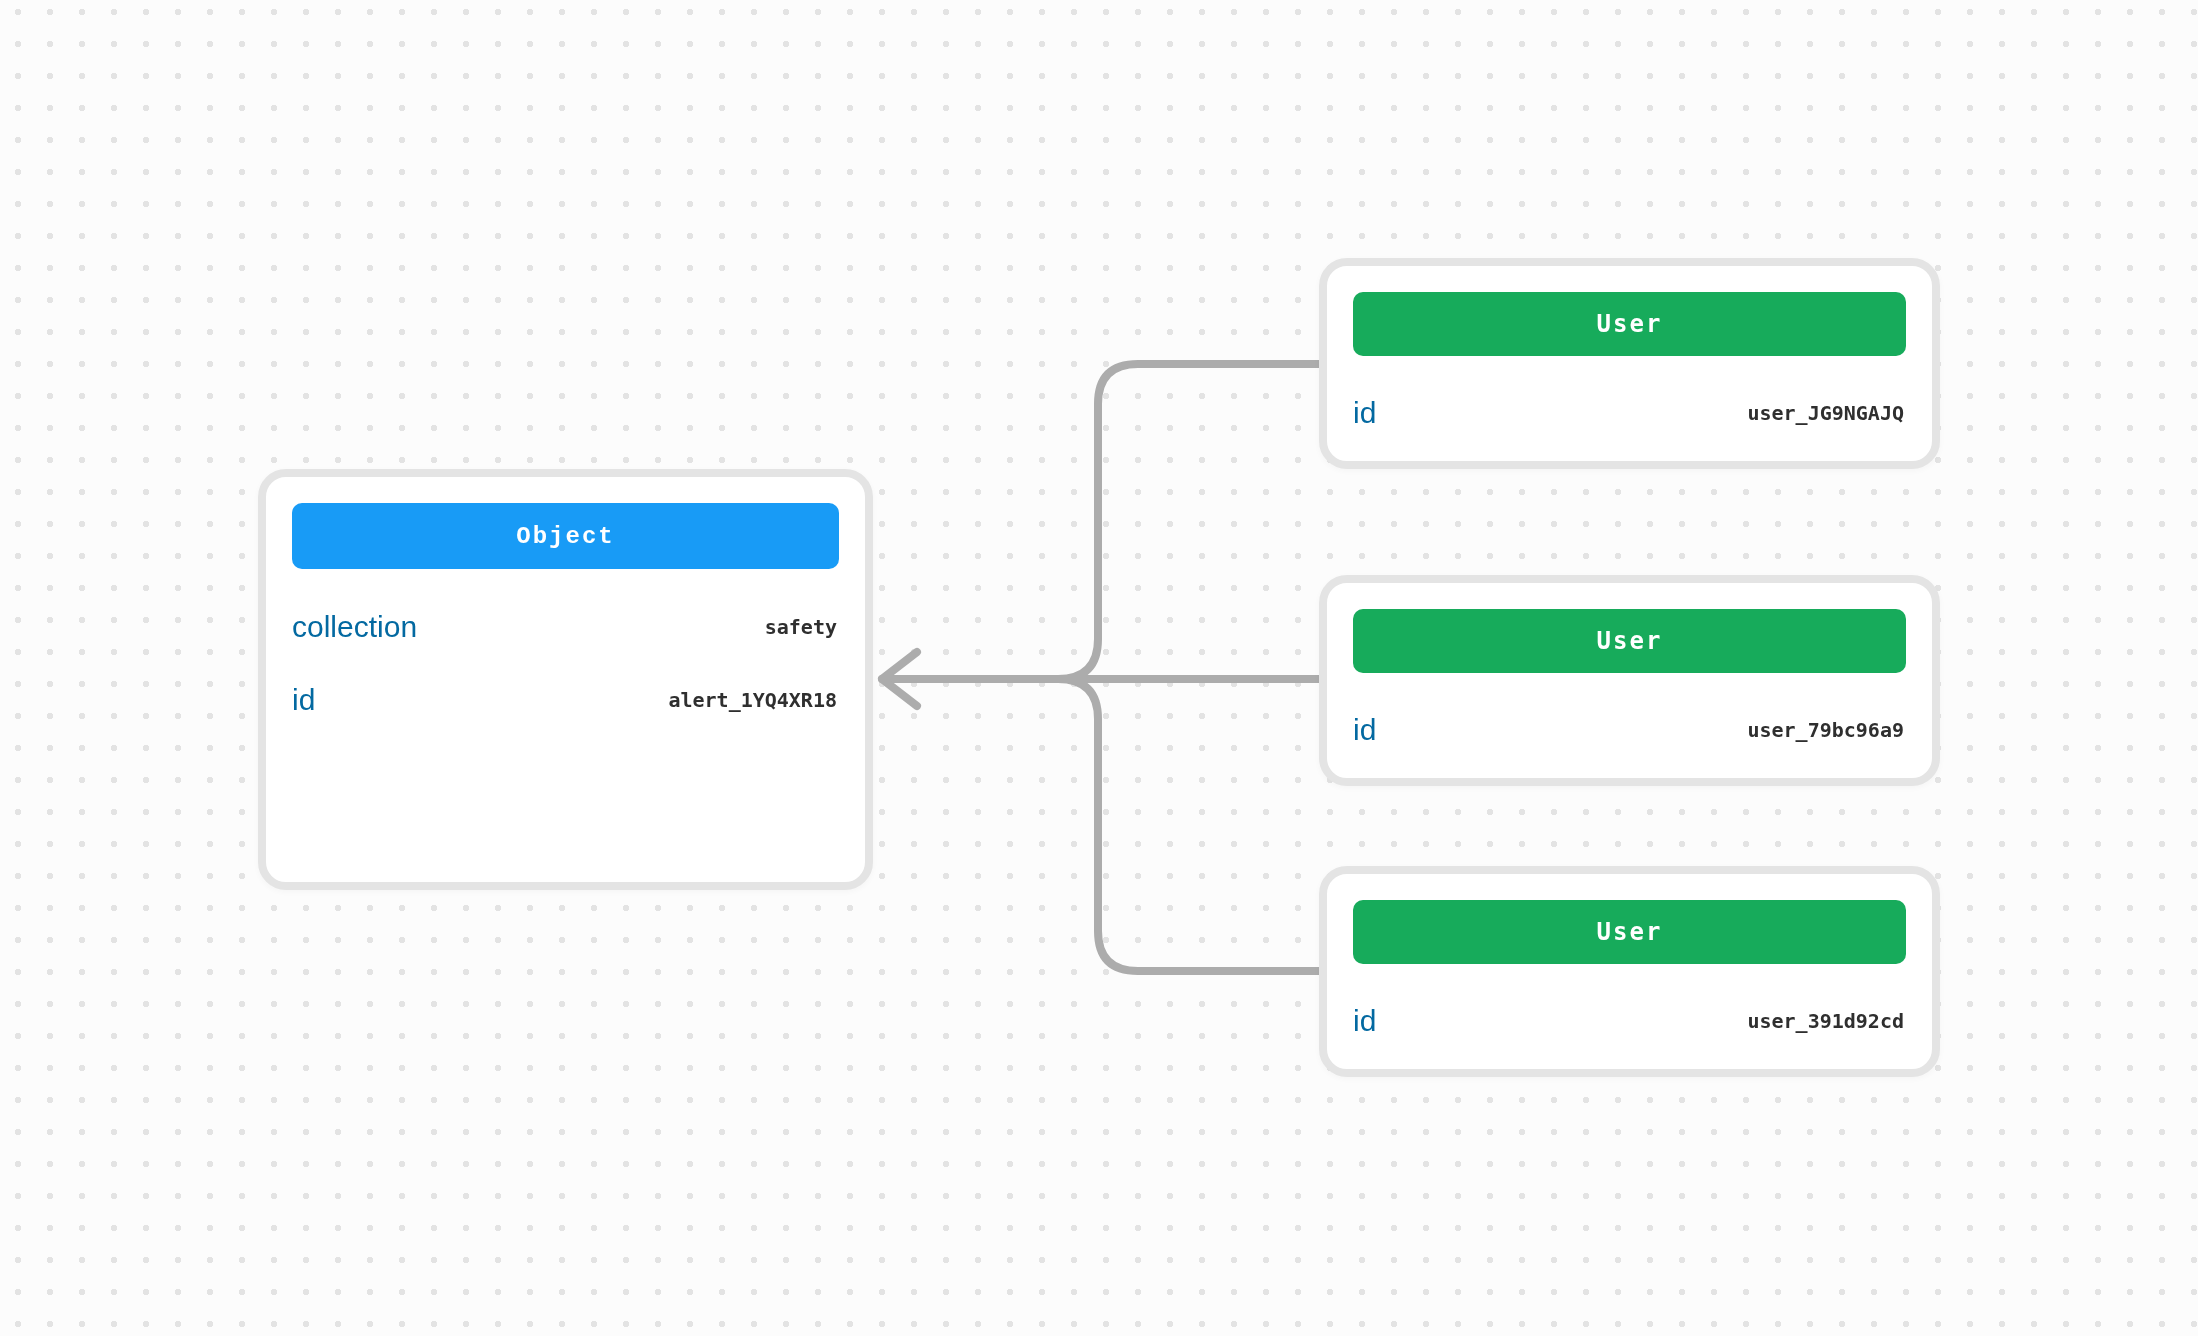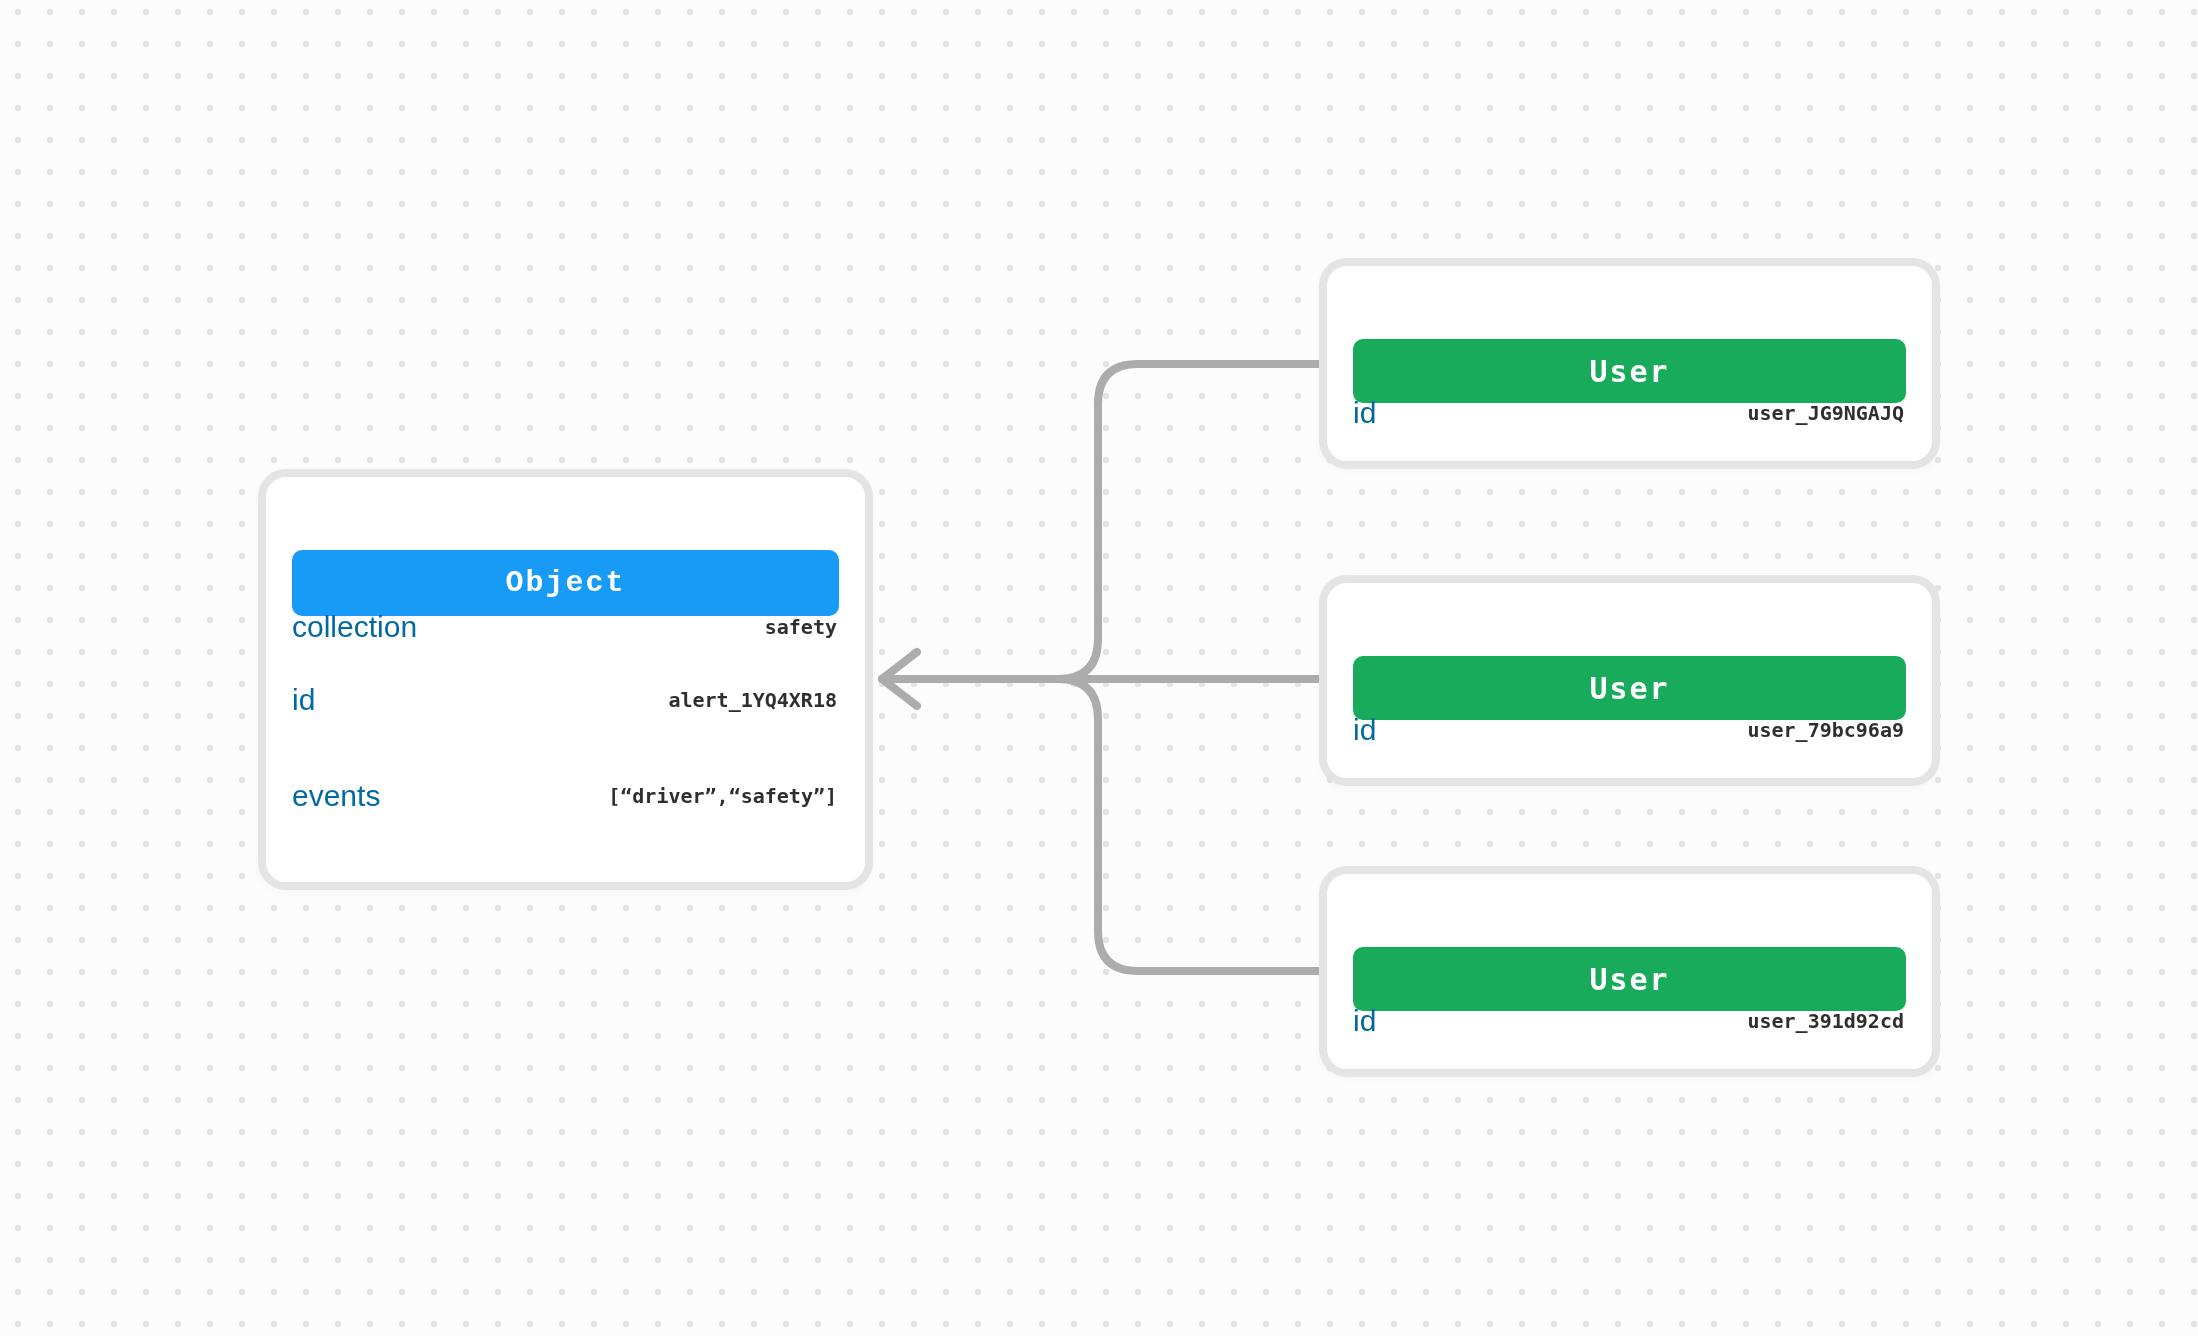--- a/index.html
+++ b/index.html
@@ -43,23 +43,22 @@
     position: absolute;
     left: 26px; right: 26px; top: 26px;
     height: 66px;
     border-radius: 10px;
     display: flex;
     align-items: center;
     justify-content: center;
     color: #ffffff;
     font-family: "DejaVu Sans Mono", monospace;
     font-weight: 700;
-    font-size: 30px;
+    font-size: 24px;
     letter-spacing: 2px;
-    margin-top: 47px;
   }
   .object-card .card-header { background: #189bf6; font-family: Liberation Mono, monospace; }
   .user-card   .card-header { background: #17ab5b; height: 64px; }
 
   .row {
     position: absolute;
     left: 26px; right: 28px;
     height: 44px;
     display: flex;
     align-items: center;
@@ -107,24 +106,20 @@
       <span>Object</span>
     </div>
     <div class="row obj-row-0">
       <span class="lbl">collection</span>
       <span class="val">safety</span>
     </div>
     <div class="row obj-row-1">
       <span class="lbl">id</span>
       <span class="val">alert_1YQ4XR18</span>
     </div>
-    <div class="row obj-row-3">
-      <span class="lbl">events</span>
-      <span class="val">[“driver”,“safety”]</span>
-    </div>
   </div>
 
   <div class="card user-card user-1">
     <div class="card-header">
       <span>User</span>
     </div>
     <div class="row user-row">
       <span class="lbl">id</span>
       <span class="val">user_JG9NGAJQ</span>
     </div>

